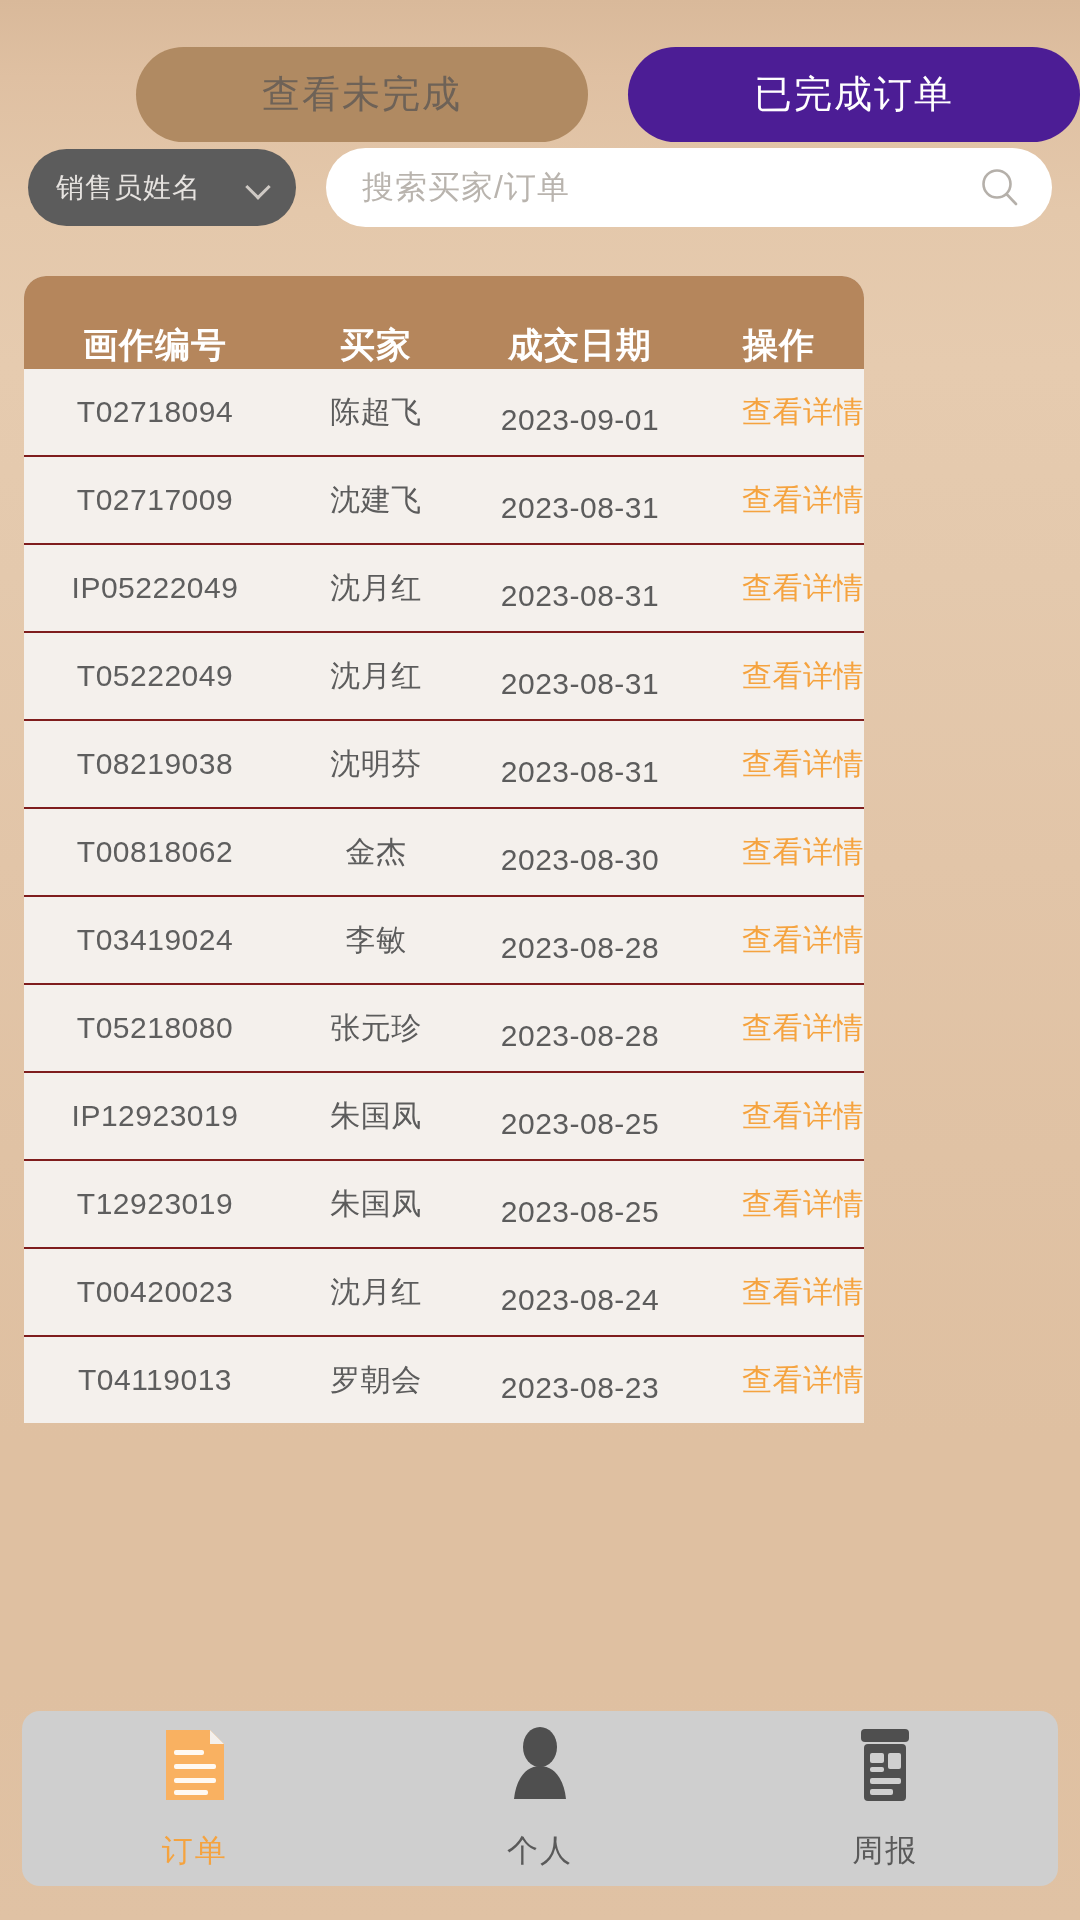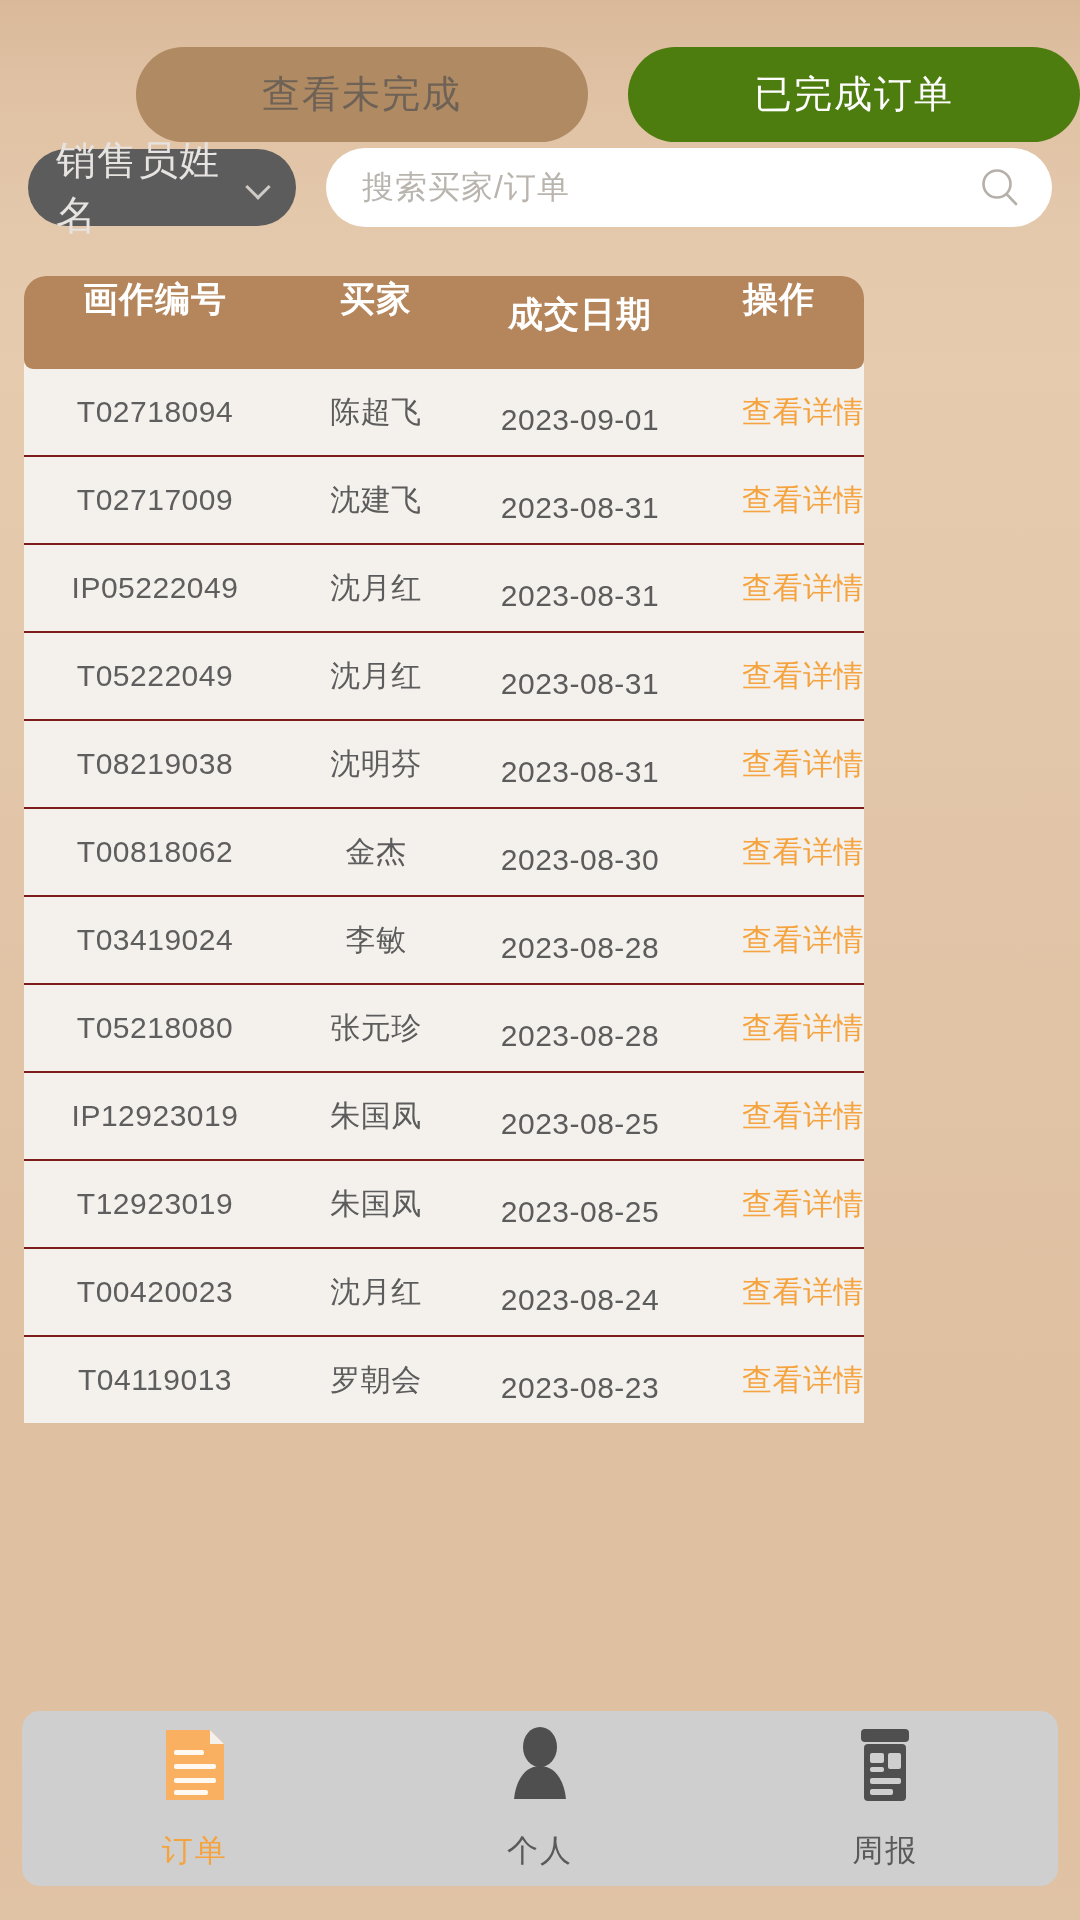--- a/index.html
+++ b/index.html
@@ -54,21 +54,21 @@
     font-size: 38px;
     letter-spacing: 2px;
     cursor: pointer;
     box-sizing: border-box;
   }
   .tab-btn.inactive {
     background: #b08a62;
     color: #6e6257;
   }
   .tab-btn.active {
-    background: #4d7c0f;
+    background: #4c1d95;
     color: #ffffff;
   }
 
   
   .filterrow {
     position: absolute;
     left: 0;
     top: 148px;
     width: 1080px;
     display: flex;
@@ -84,21 +84,21 @@
     border-radius: 39px;
     display: flex;
     align-items: center;
     justify-content: space-between;
     padding: 0 24px 0 28px;
     box-sizing: border-box;
     cursor: pointer;
   }
   .seller-select .label {
     color: #e6e3e0;
-    font-size: 40px;
+    font-size: 28px;
     letter-spacing: 1px;
   }
   .chev {
     width: 26px;
     height: 26px;
     position: relative;
     flex: 0 0 auto;
     margin-left: 6px;
   }
   .chev::before {
@@ -142,22 +142,21 @@
     top: 276px;
     width: 840px;
     border-radius: 22px 22px 0 0;
     overflow: hidden;
     background: #f4f0ec;
   }
   .thead {
     display: flex;
     background: #b5865c;
     height: 93px;
-    align-items: flex-start;
-    border-radius: 9px;
+    align-items: flex-end;
   }
   .thead .th {
     color: #ffffff;
     font-size: 35px;
     font-weight: bold;
     text-align: center;
     letter-spacing: 1px;
   }
   .col-1 { width: 262px; }
   .col-2 { width: 180px; }

